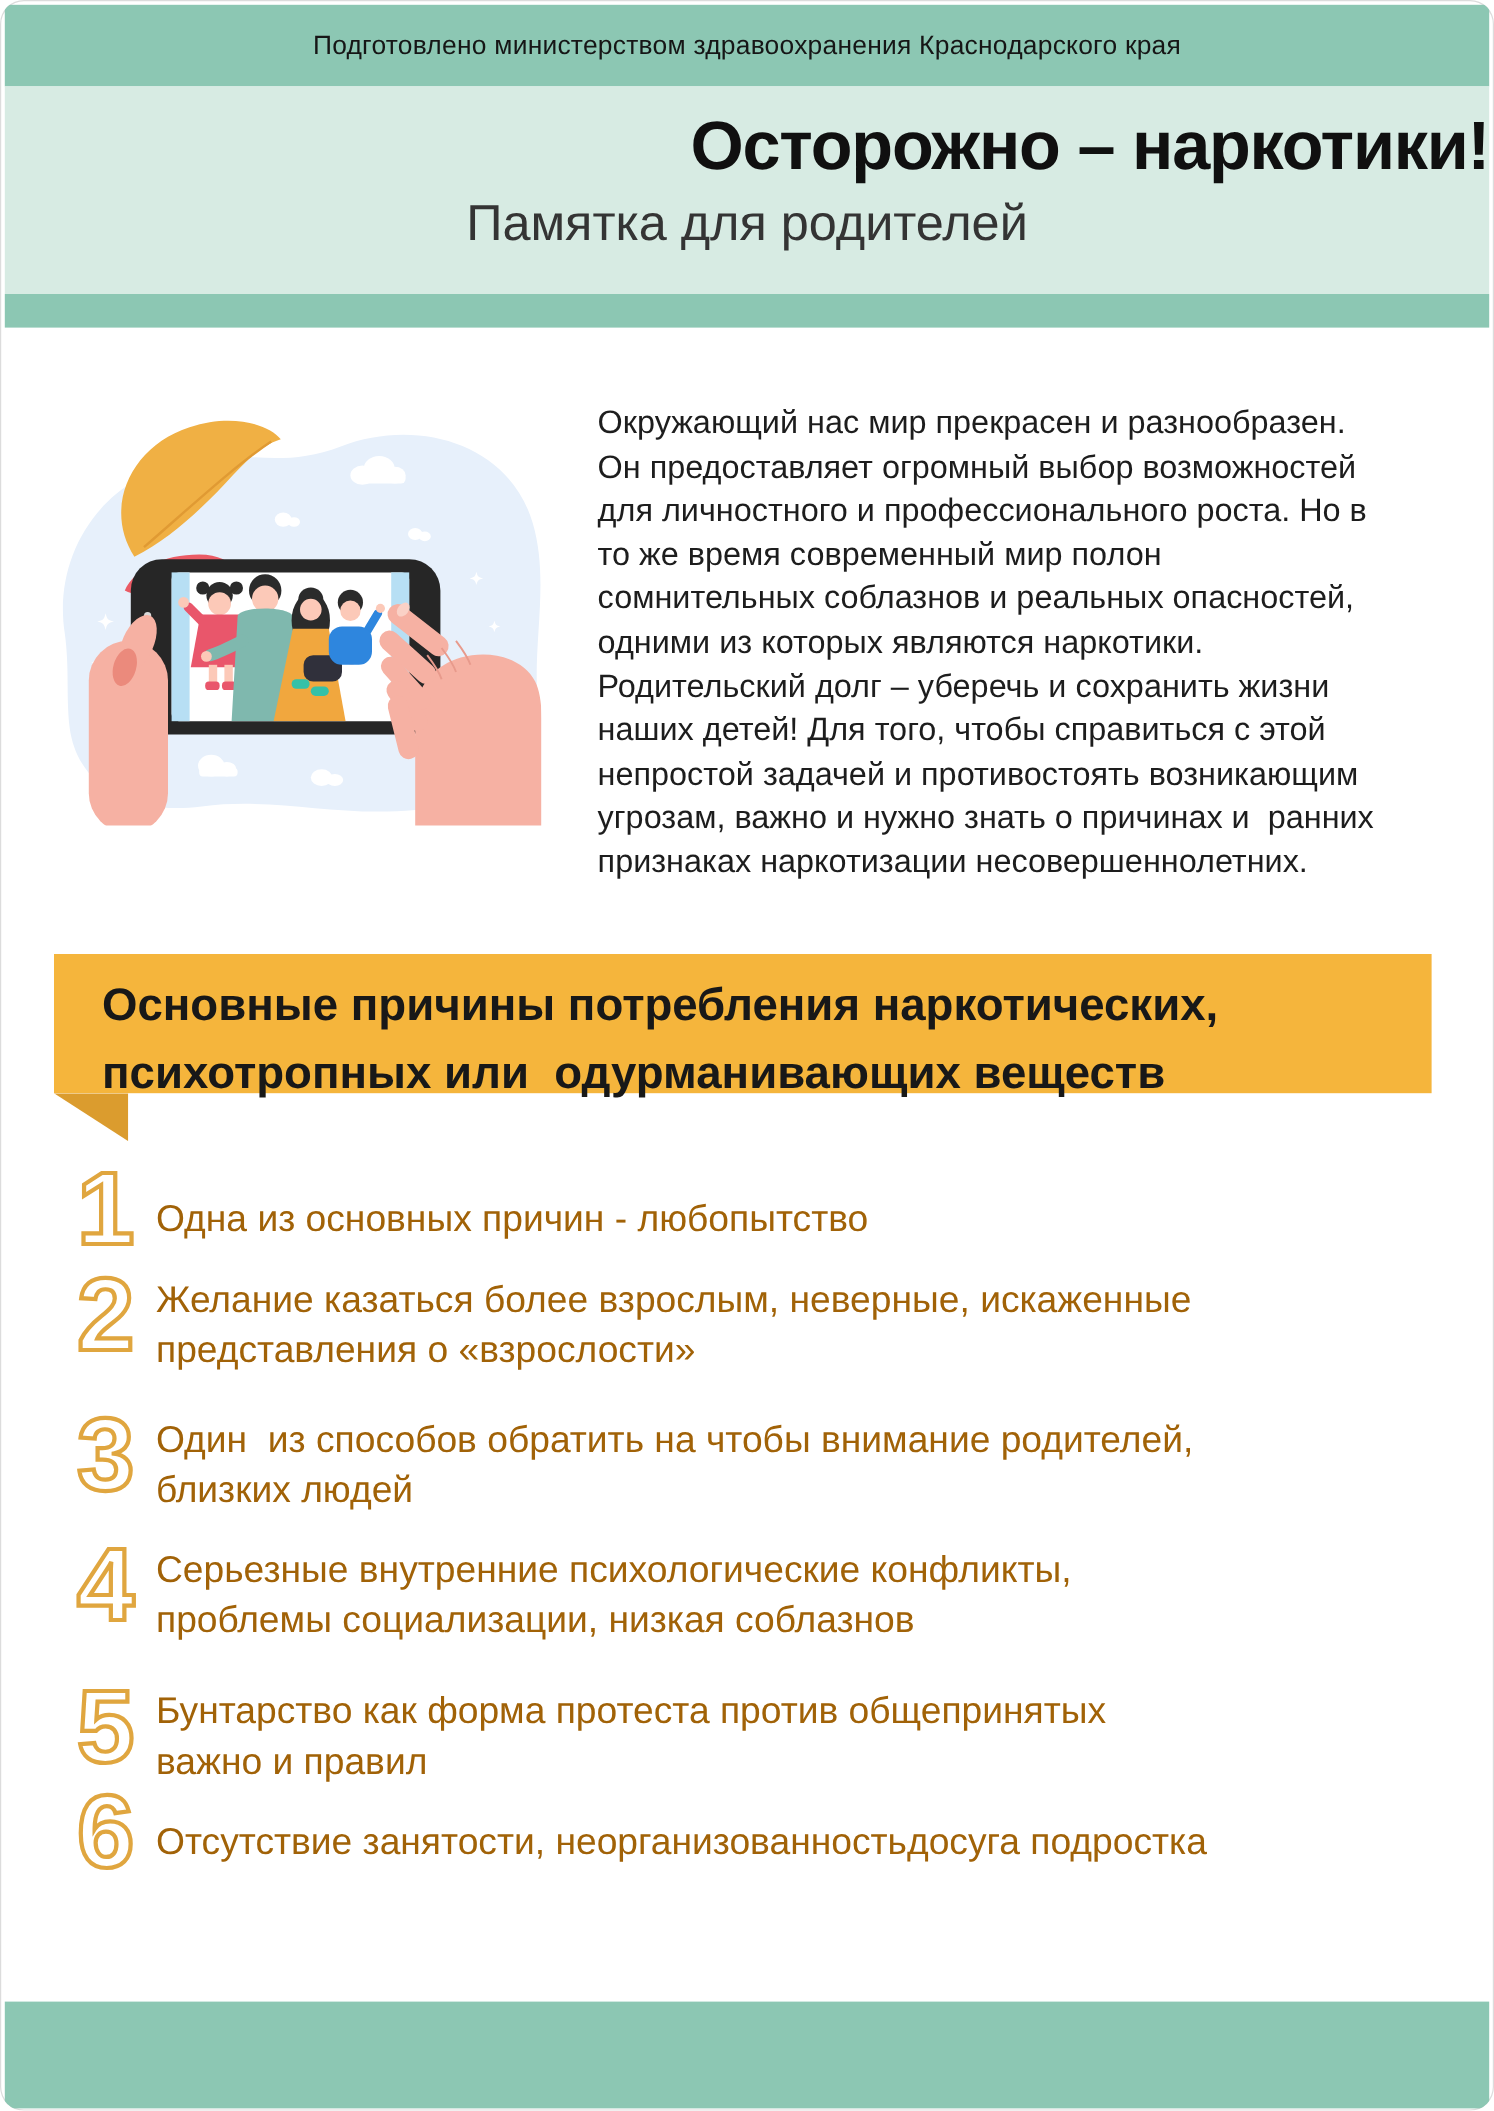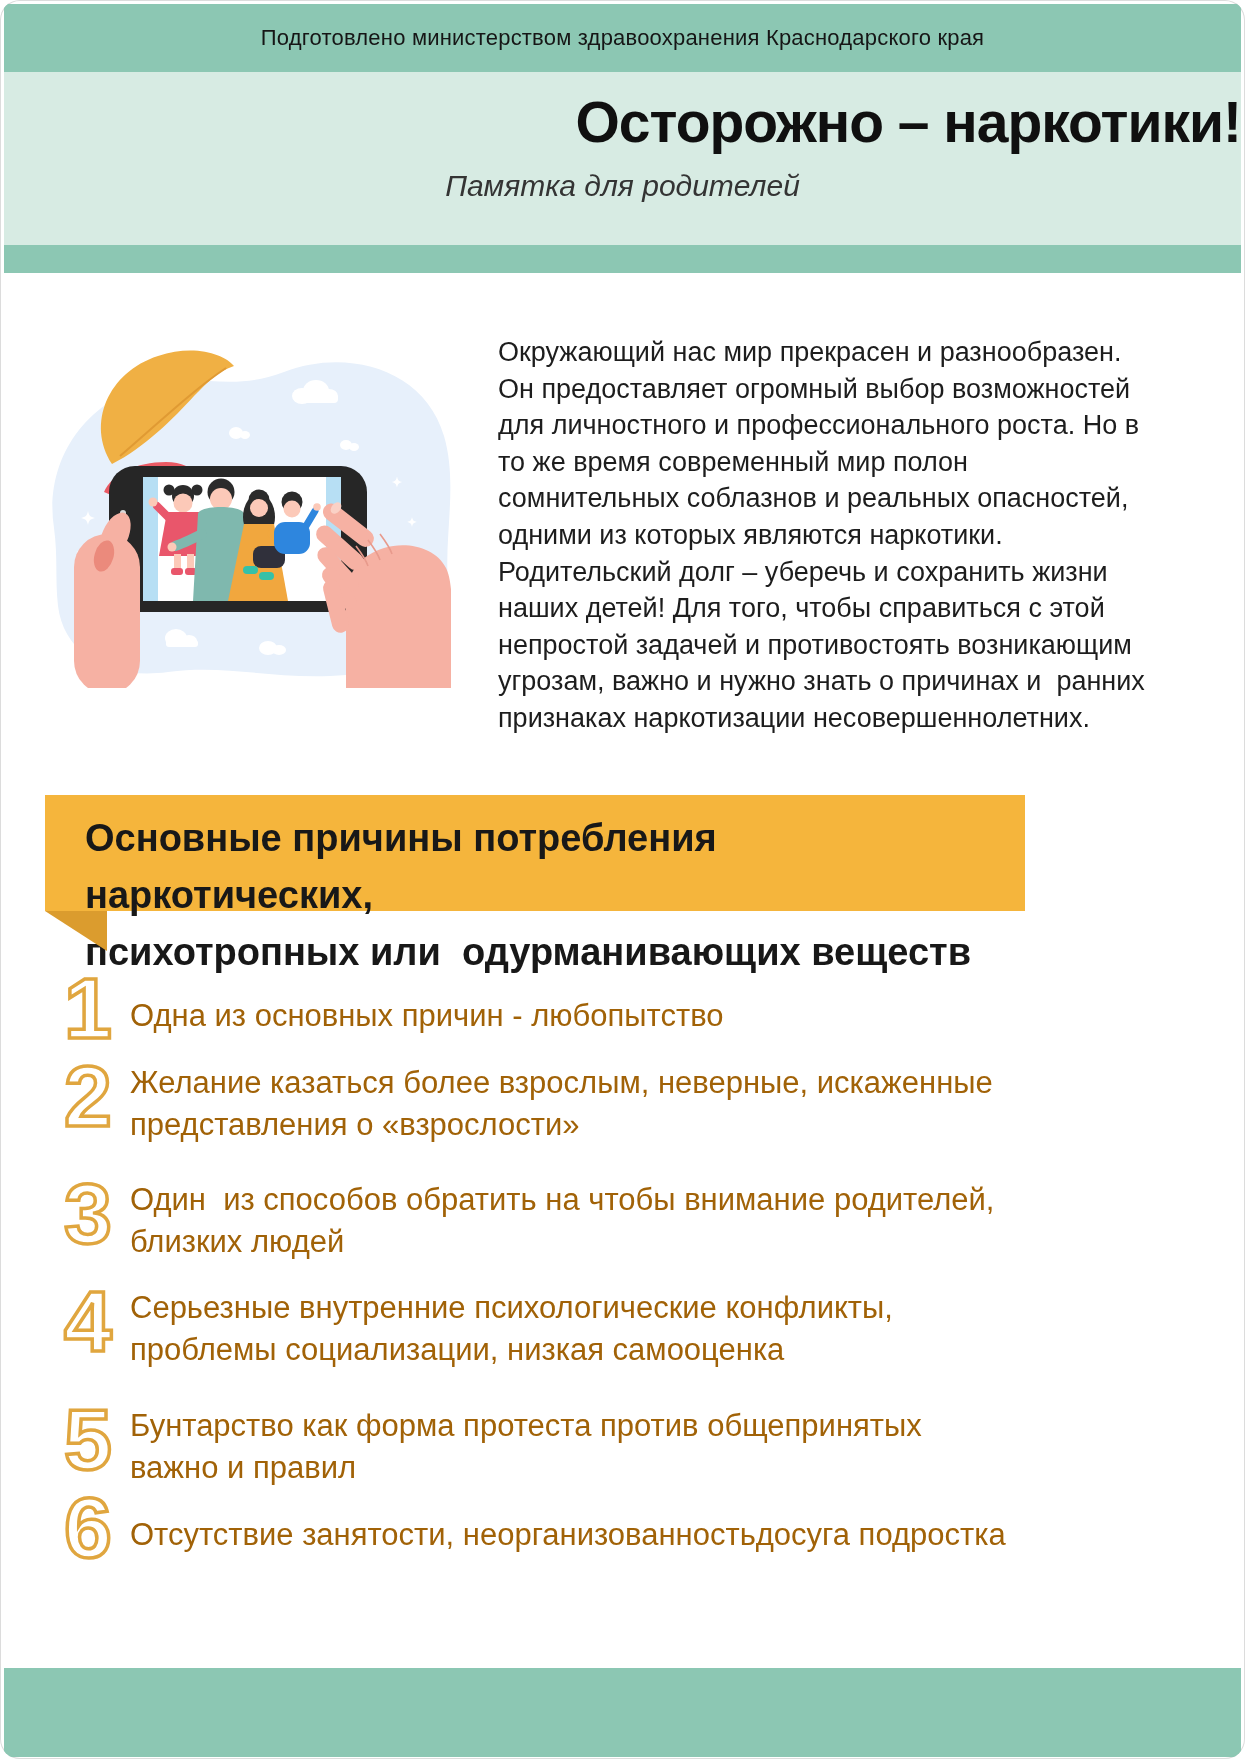--- a/index.html
+++ b/index.html
@@ -4,30 +4,30 @@
 <style>
   html,body{margin:0;padding:0;}
   body{font-family:"Liberation Sans", sans-serif; background:#ffffff;}
   .poster{position:relative; width:1245px; height:1759px; background:#ffffff; overflow:hidden;
           box-shadow:inset 0 0 0 1px #dcdcdc;border-radius:20px;}
   .band{position:absolute; left:4px; right:4px;}
   .top-strip{top:4px; height:68px; background:#8CC7B3; display:flex; align-items:center; justify-content:center;}
   .prepared{font-size:22px; color:#161616; letter-spacing:0.2px;}
   .title-band{top:72px; height:173px; background:#D7EBE3; text-align:center;}
   .page-title{margin-top:18px; font-size:57px; font-weight:700; letter-spacing:-1px; color:#101010; line-height:64px;text-align:right;}
-  .page-subtitle{font-size:30px; font-weight:400; color:#343434; line-height:56px; margin-top:4px;font-style:italic;}
+  .page-subtitle{font-size:42px; font-weight:400; color:#343434; line-height:56px; margin-top:4px;}
   .divider-strip{top:245px; height:28px; background:#8CC7B3;}
   .bottom-strip{top:1668px; bottom:2px; background:#8CC7B3;}
 
   .intro{position:absolute; left:498px; top:334px; width:710px; font-size:27px; line-height:36.6px;
          color:#1d1d1d; white-space:pre-wrap;}
 
   .illus{position:absolute; left:16px; top:296px; width:435px; height:392px;}
 
-  .banner{position:absolute; left:45px; top:795px; width:980px; height:116px; background:#F5B53C;}
+  .banner{position:absolute; left:45px; top:795px; width:1148px; height:116px; background:#F5B53C;}
   .banner-heading{padding:15px 20px 0 40px; font-size:38px; font-weight:700; line-height:57px;
                   color:#181818; white-space:pre-wrap;}
   .banner-fold{position:absolute; left:45px; top:911px; width:62px; height:40px; background:#DB9C2E;
                -webkit-clip-path:polygon(0 0,100% 0,100% 100%); clip-path:polygon(0 0,100% 0,100% 100%);}
 
   .reason{position:absolute; left:52px; display:flex; align-items:center;}
   .reason-num{width:70px; flex:0 0 70px; text-align:center; font-size:86px; font-weight:700; line-height:1;
               color:transparent; -webkit-text-stroke:3.5px #E0A63F; letter-spacing:-2px;}
   .reason-text{margin-left:8px; font-size:31px; line-height:42px; color:#a16207; white-space:pre-wrap;margin-top:16px;}
   .r1{top:966px; height:84px;}
@@ -201,21 +201,21 @@
 представления о «взрослости»</div>
   </div>
   <div class="reason r3">
     <div class="reason-num">3</div>
     <div class="reason-text">Один  из способов обратить на чтобы внимание родителей,
 близких людей</div>
   </div>
   <div class="reason r4">
     <div class="reason-num">4</div>
     <div class="reason-text">Серьезные внутренние психологические конфликты,
-проблемы социализации, низкая самооценка</div>
+проблемы социализации, низкая соблазнов</div>
   </div>
   <div class="reason r5">
     <div class="reason-num">5</div>
     <div class="reason-text">Бунтарство как форма протеста против общепринятых
 важно и правил</div>
   </div>
   <div class="reason r6">
     <div class="reason-num">6</div>
     <div class="reason-text">Отсутствие занятости, неорганизованностьдосуга подростка</div>
   </div>

